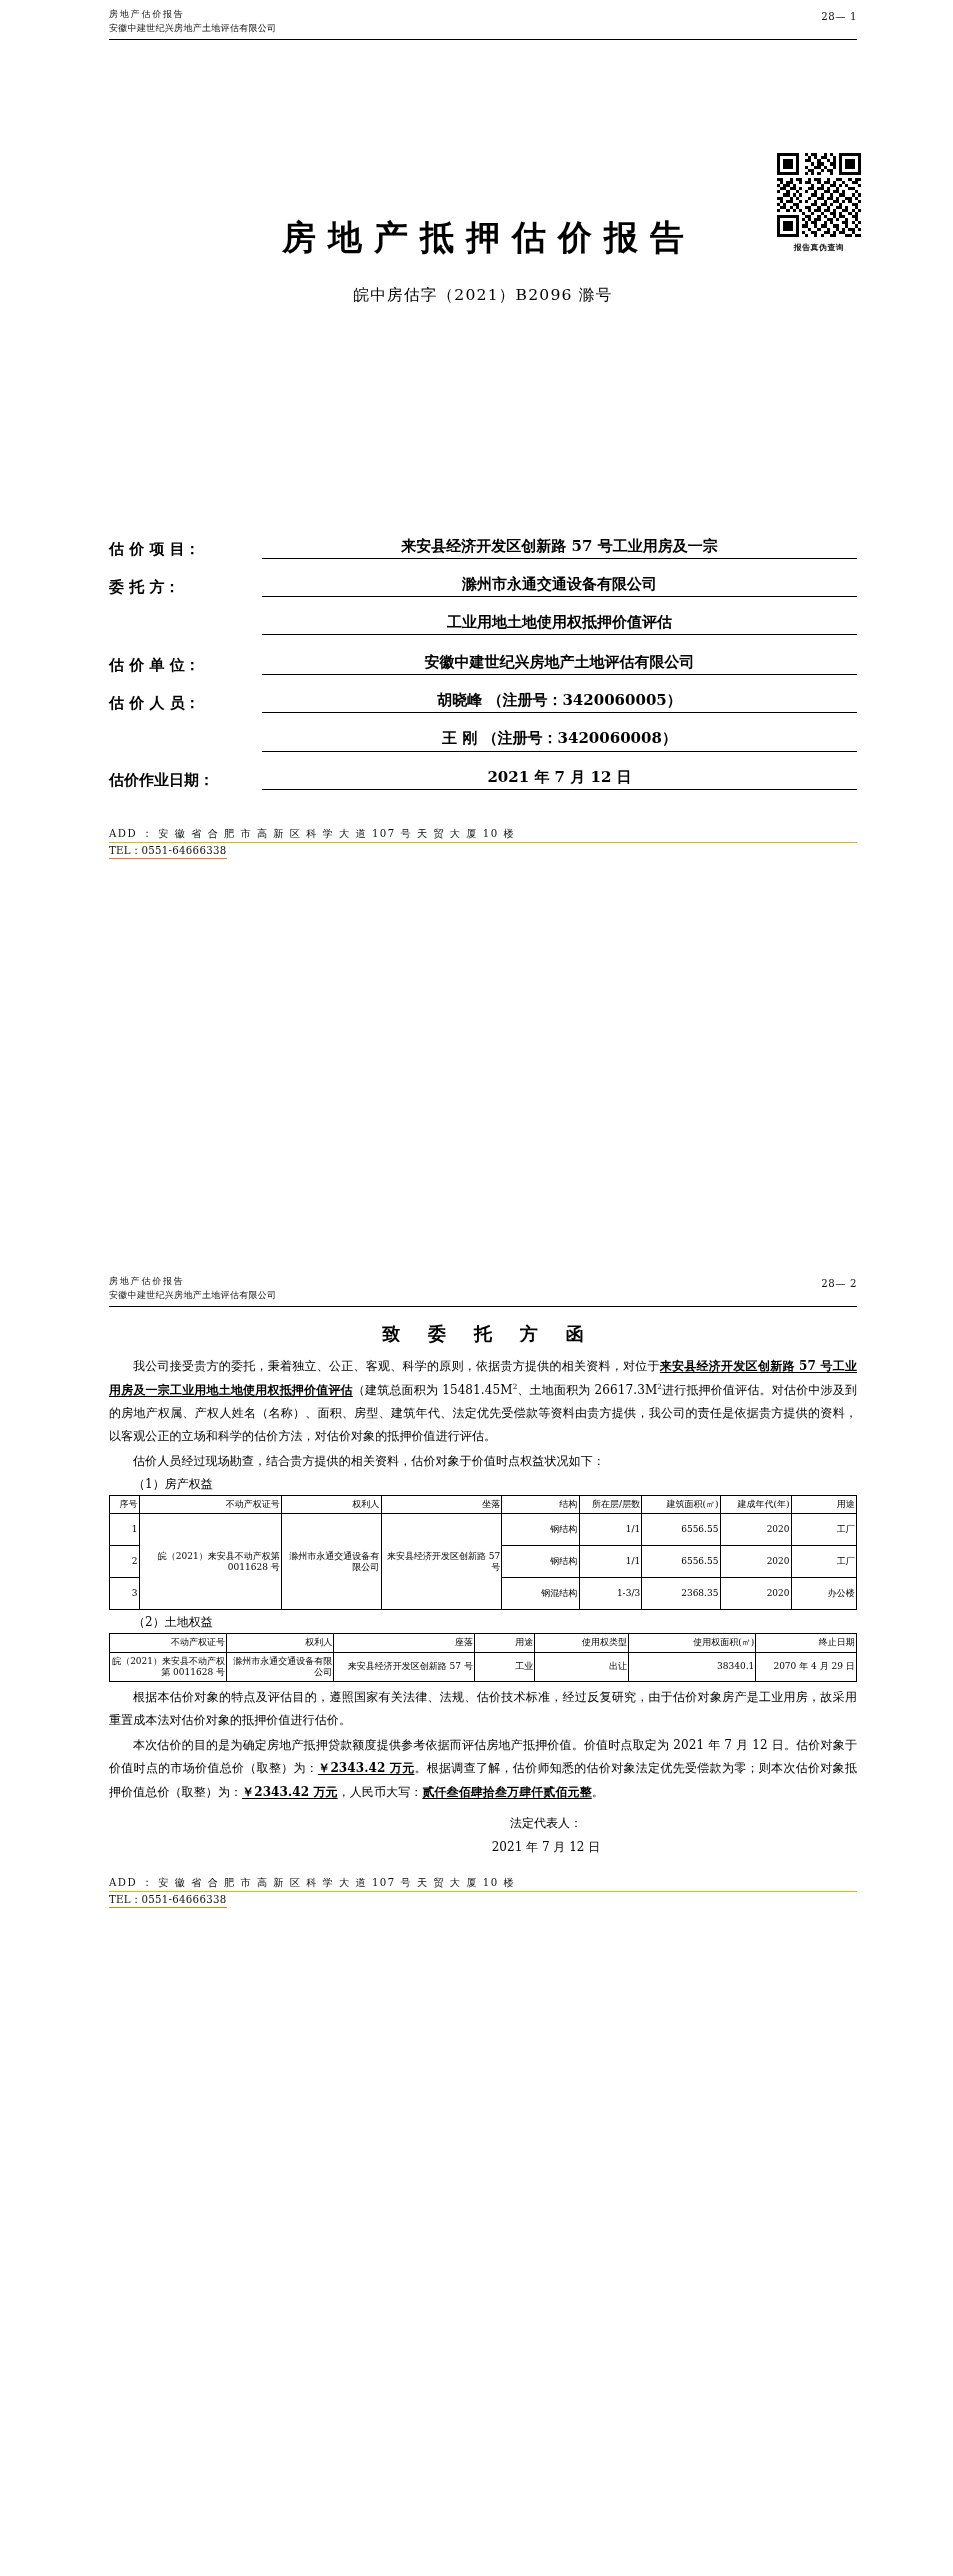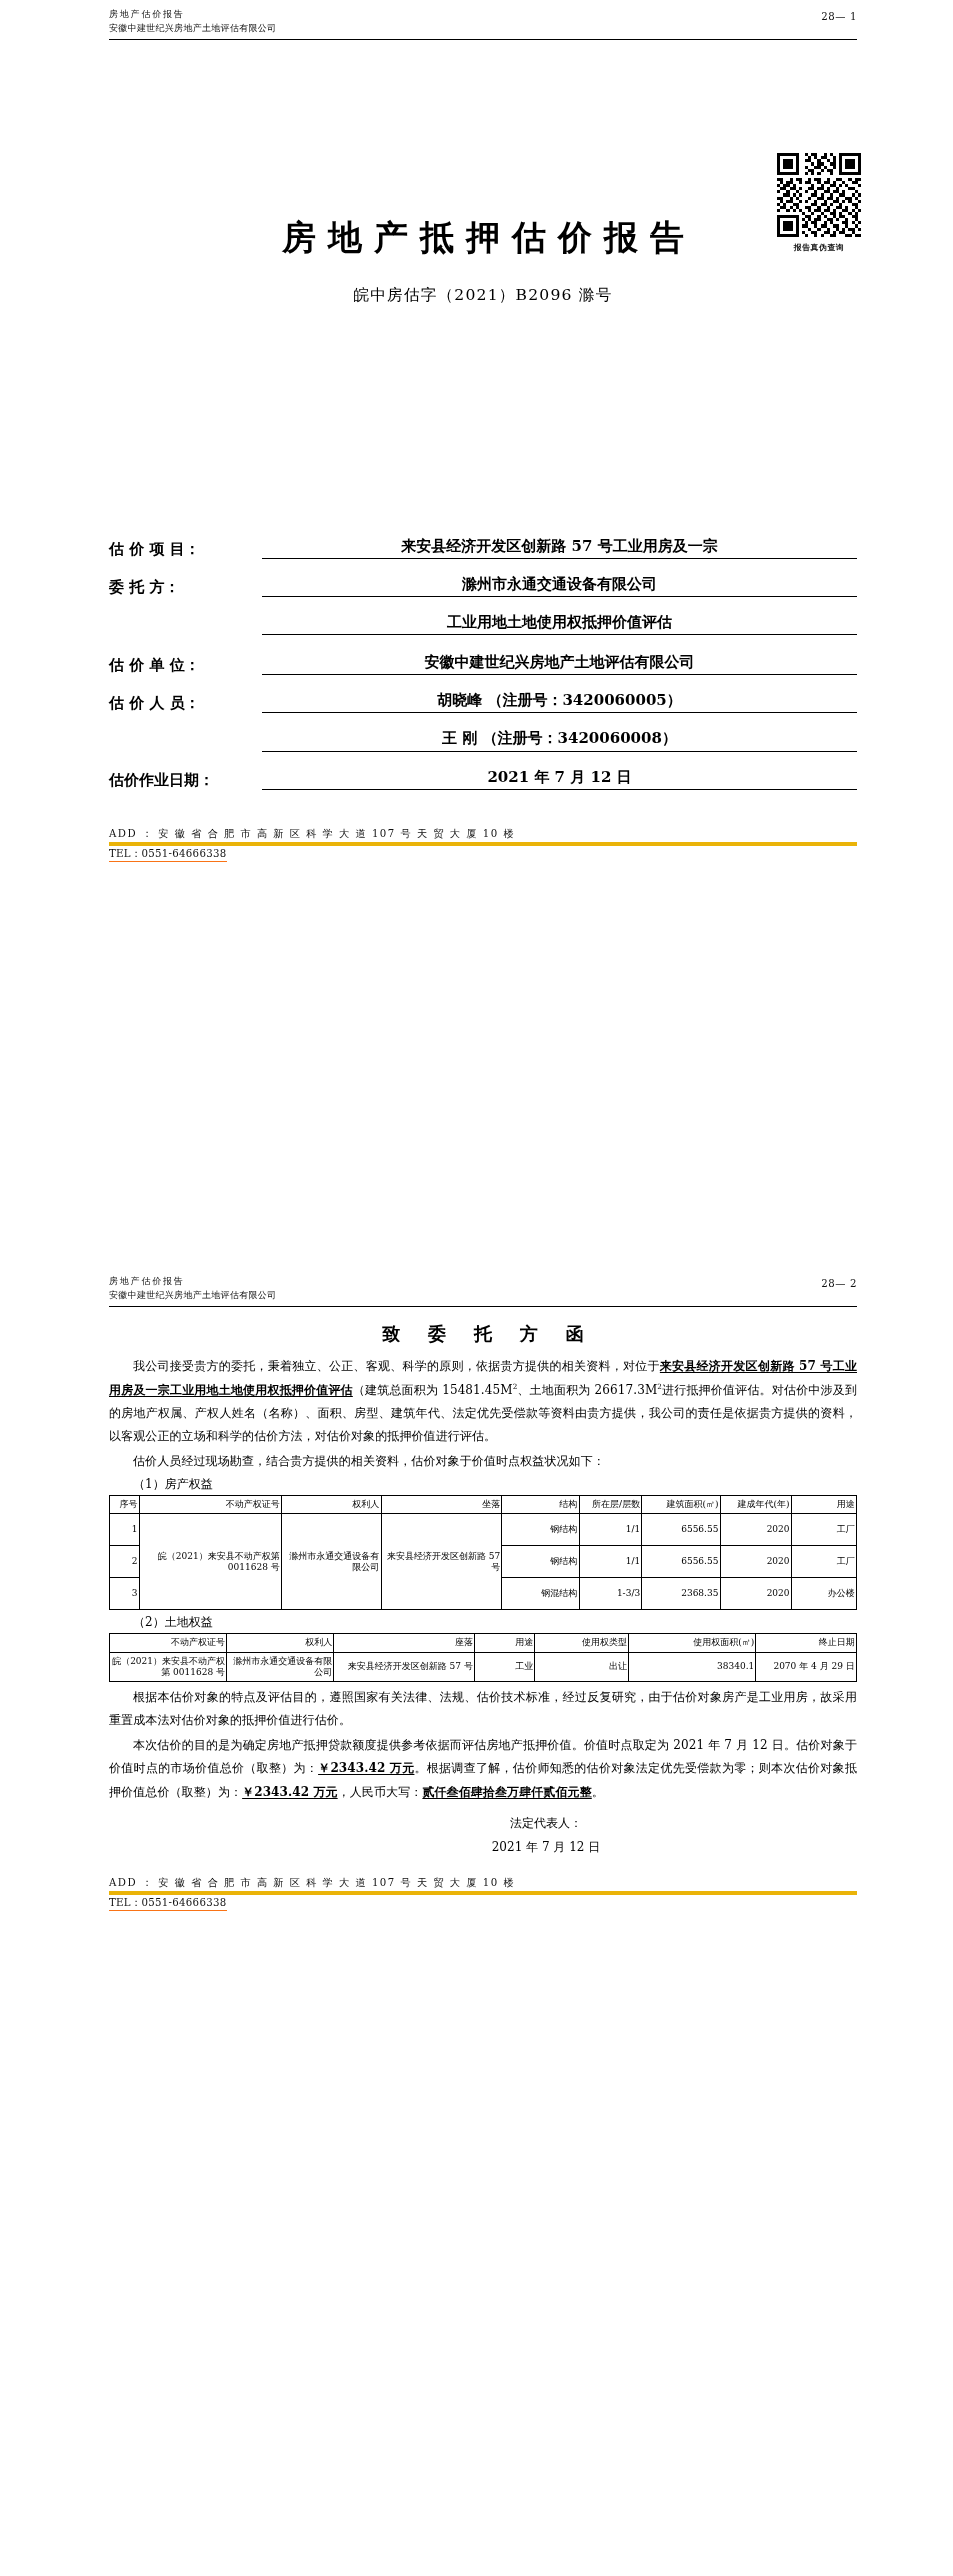--- a/index.html
+++ b/index.html
@@ -42,21 +42,21 @@
   }
   .flabel.tight{letter-spacing:0;display:block;}
   .fval{
     flex:1 1 auto;border-bottom:1.2px solid #000;text-align:center;
     font-size:15px;font-weight:bold;color:#000;padding-bottom:2.4px;line-height:1.25;
     white-space:nowrap;
   }
 
   
   .addr{font-size:10.2px;letter-spacing:1.5px;color:#111;line-height:1.5;}
-  .addr .a1{border-bottom:4px solid #eab308;display:block;padding-bottom:0.6px;}
+  .addr .a1{border-bottom:1px solid #eab308;display:block;padding-bottom:0.6px;}
   .addr .a2{border-bottom:1px solid #f97316;display:inline-block;letter-spacing:0.3px;padding-bottom:0.6px;}
 
   
   .sectitle{text-align:center;font-size:18px;font-weight:bold;letter-spacing:10.8px;
     padding-left:10.8px;margin:14.4px 0 9.6px;color:#000;}
   .salute{font-size:12px;font-weight:bold;color:#000;margin-bottom:2.4px;letter-spacing:0.3px;}
   p.body{font-size:12px;line-height:1.95;color:#000;margin:0 0 1.2px;text-align:justify;
     text-justify:inter-ideograph;text-indent:2em;letter-spacing:0.1px;}
   .u{text-decoration:underline;text-underline-offset:1.8px;}
   .b{font-weight:bold;}

